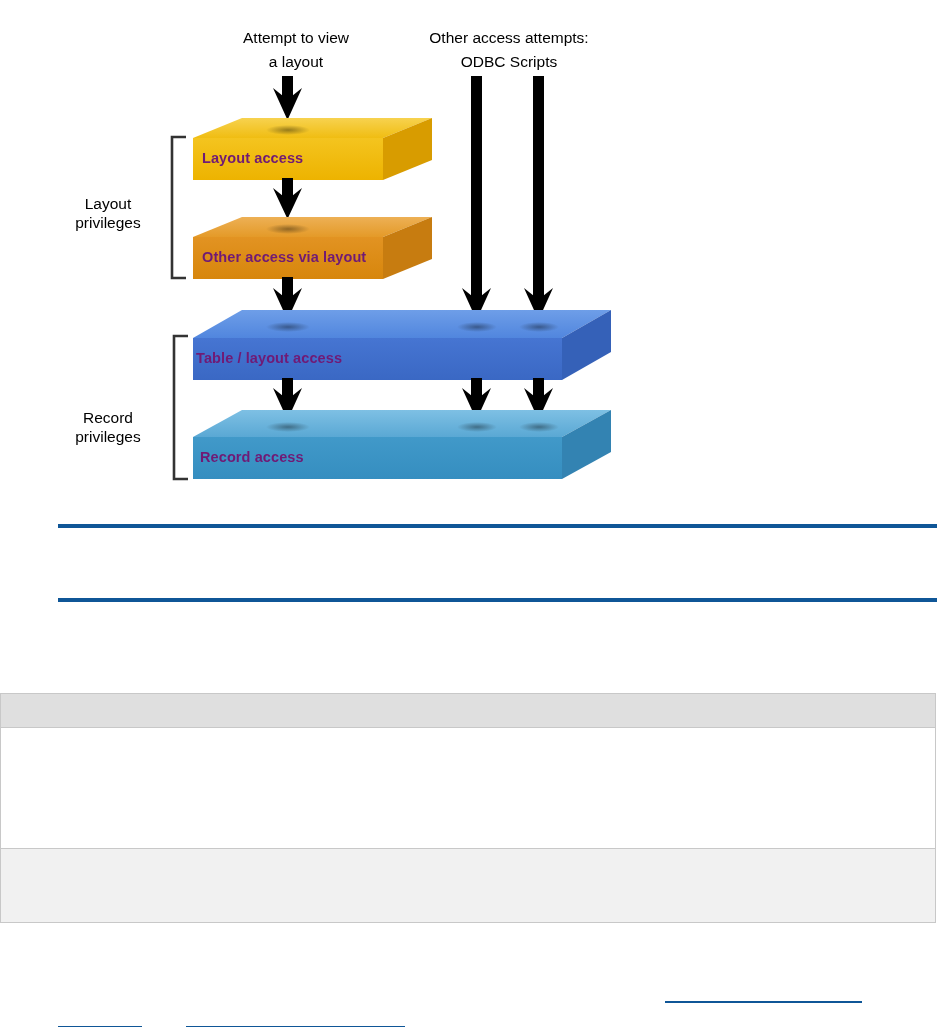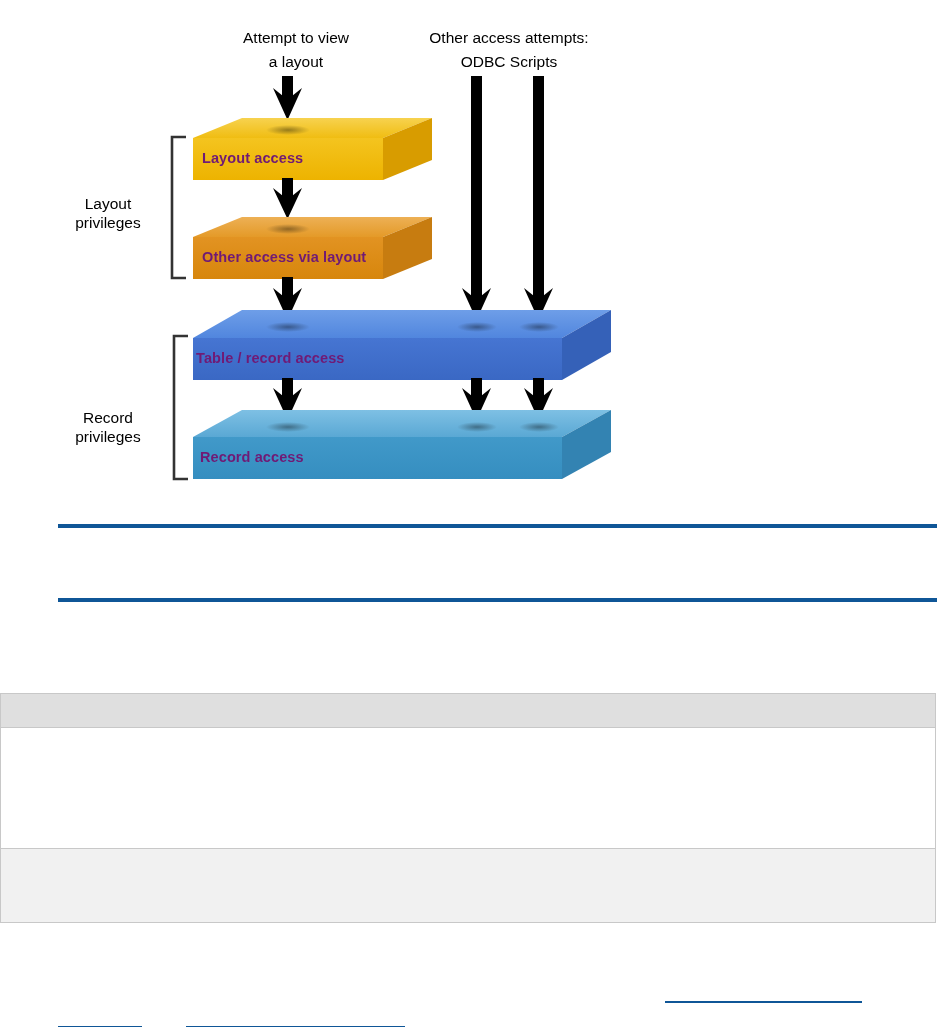--- a/index.html
+++ b/index.html
@@ -239,21 +239,21 @@
   <div class="caption" id="caption-right">Other access attempts:
 ODBC   Scripts</div>
 
   <div class="side-label" id="label-layout">Layout
 privileges</div>
   <div class="side-label" id="label-record">Record
 privileges</div>
 
   <div class="box-label" id="boxlabel-0">Layout access</div>
   <div class="box-label" id="boxlabel-1">Other access via layout</div>
-  <div class="box-label" id="boxlabel-2">Table / record access</div>
+  <div class="box-label" id="boxlabel-2">Table / layout access</div>
   <div class="box-label" id="boxlabel-3">Record access</div>
 </div>
 
 <div class="rule" id="rule-top"></div>
 <div class="rule" id="rule-bottom"></div>
 
 <table id="data-table">
   <tbody>
     <tr class="thead-row">
       <td></td>

